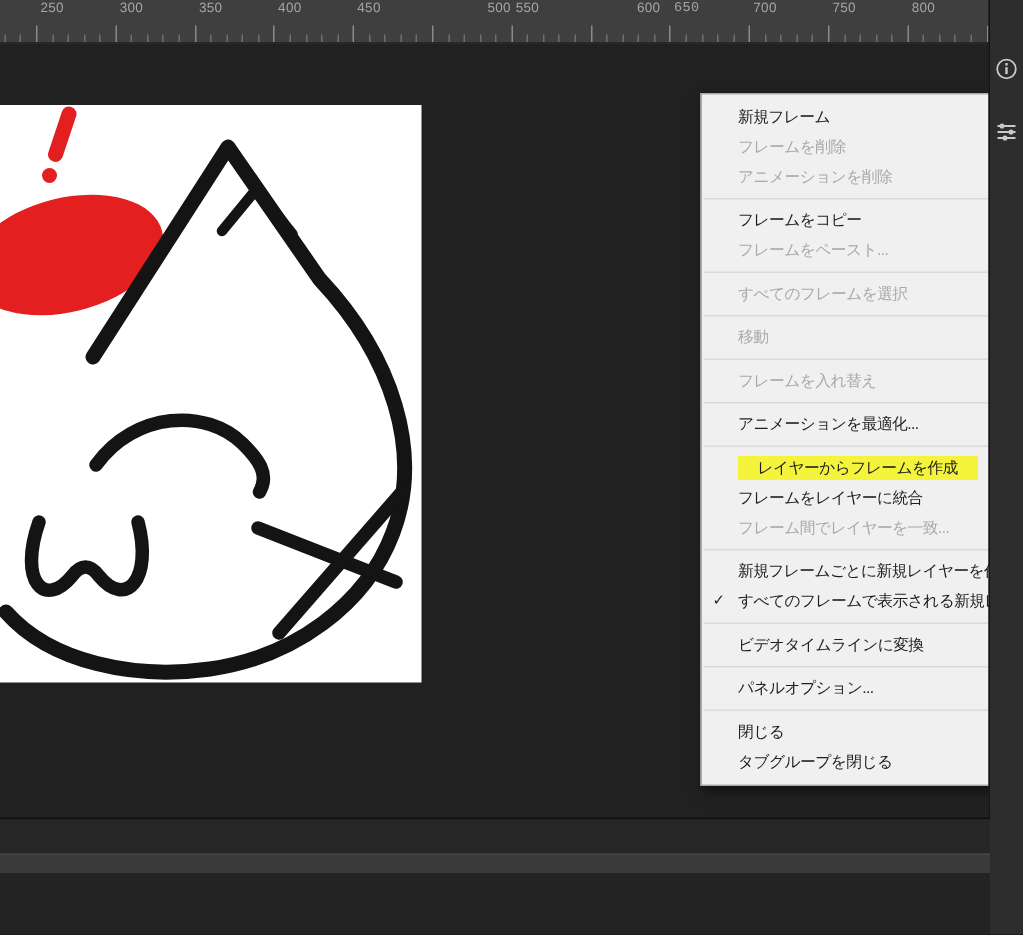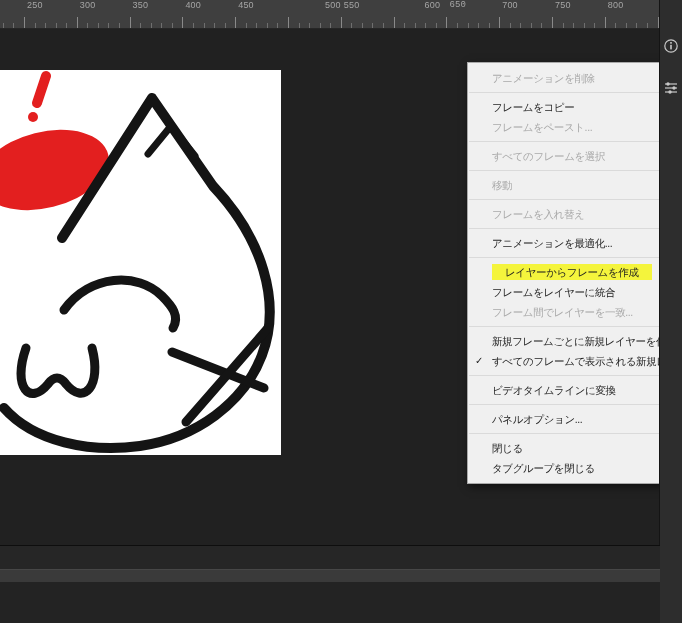--- a/index.html
+++ b/index.html
@@ -172,20 +172,22 @@
       <path class="cat-line" stroke-width="9" d="M 64 240 C 90 204 138 202 162 226 C 172 236 180 246 173 258"></path>
 
       <path class="cat-line" stroke-width="9" d="M 26 278 C 12 318 30 336 48 314 C 54 306 60 306 66 314 C 84 336 102 316 92 278"></path>
 
       <path class="cat-line" stroke-width="9" d="M 172 282 L 264 318"></path>
       <path class="cat-line" stroke-width="9" d="M 268 258 L 186 352"></path>
     </svg>
   </div>
 
   <div class="context-menu" id="menu-items">
+      <div class="menu-item"><span class="check"></span><span class="label">新規フレーム</span></div>
+      <div class="menu-item disabled"><span class="check"></span><span class="label">フレームを削除</span></div>
       <div class="menu-item disabled"><span class="check"></span><span class="label">アニメーションを削除</span></div>
       <div class="menu-sep"></div>
       <div class="menu-item"><span class="check"></span><span class="label">フレームをコピー</span></div>
       <div class="menu-item disabled"><span class="check"></span><span class="label">フレームをペースト...</span></div>
       <div class="menu-sep"></div>
       <div class="menu-item disabled"><span class="check"></span><span class="label">すべてのフレームを選択</span></div>
       <div class="menu-sep"></div>
       <div class="menu-item disabled"><span class="check"></span><span class="label">移動</span></div>
       <div class="menu-sep"></div>
       <div class="menu-item disabled"><span class="check"></span><span class="label">フレームを入れ替え</span></div>

